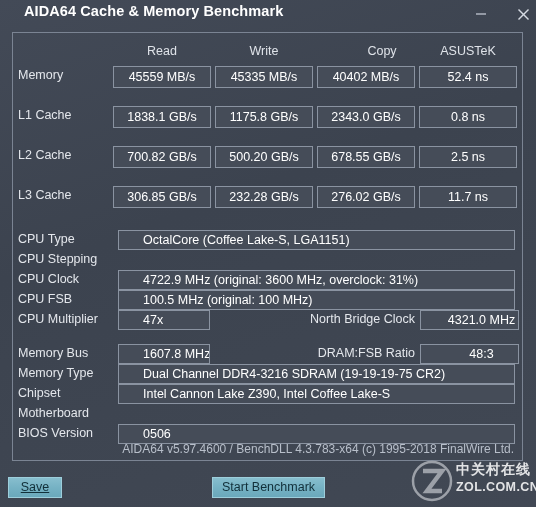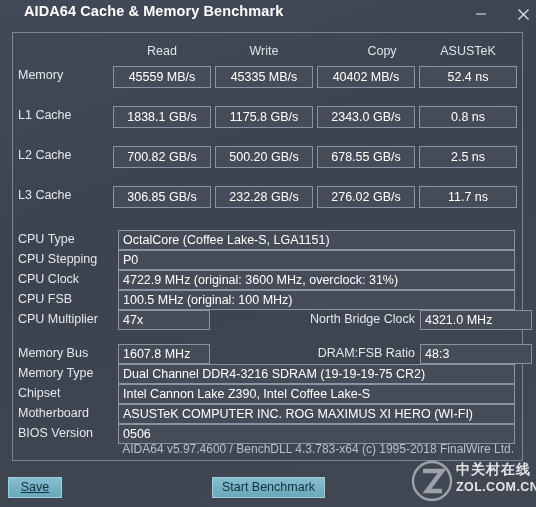--- a/index.html
+++ b/index.html
@@ -127,35 +127,36 @@
   .info-field {
     position: absolute;
     top: 0;
     height: 20px;
     line-height: 19px;
     font-size: 12.5px;
     color: #ffffff;
     border: 1px solid #8a93a1;
     background: #454c58;
     box-sizing: border-box;
-    padding-left: 4px;
+    padding-left: 24px;
     white-space: nowrap;
     overflow: hidden;
   }
   .field-full {
     left: 118px;
     width: 397px;
   }
   .field-short {
     left: 118px;
     width: 92px;
   }
   .field-right {
     left: 420px;
-    width: 112px;
+    width: 99px;
+    text-align: center;
   }
   .inline-label {
     position: absolute;
     top: 2px;
     right: 121px;
     font-size: 12.5px;
     color: #e4e7ec;
     white-space: nowrap;
   }
 
@@ -294,21 +295,20 @@
     <div class="bench-cell bc3">11.7 ns</div>
   </div>
 
   <div class="info-row" style="top:230px">
     <div class="info-label">CPU Type</div>
     <div class="info-field field-full">OctalCore   (Coffee Lake-S, LGA1151)</div>
   </div>
 
   <div class="info-row" style="top:250px">
     <div class="info-label">CPU Stepping</div>
-    <div class="info-field field-full">P0</div>
   </div>
 
   <div class="info-row" style="top:270px">
     <div class="info-label">CPU Clock</div>
     <div class="info-field field-full">4722.9 MHz  (original: 3600 MHz, overclock: 31%)</div>
   </div>
 
   <div class="info-row" style="top:290px">
     <div class="info-label">CPU FSB</div>
     <div class="info-field field-full">100.5 MHz  (original: 100 MHz)</div>
@@ -333,21 +333,20 @@
     <div class="info-field field-full">Dual Channel DDR4-3216 SDRAM  (19-19-19-75 CR2)</div>
   </div>
 
   <div class="info-row" style="top:384px">
     <div class="info-label">Chipset</div>
     <div class="info-field field-full">Intel Cannon Lake Z390, Intel Coffee Lake-S</div>
   </div>
 
   <div class="info-row" style="top:404px">
     <div class="info-label">Motherboard</div>
-    <div class="info-field field-full">ASUSTeK COMPUTER INC. ROG MAXIMUS XI HERO (WI-FI)</div>
   </div>
 
   <div class="info-row" style="top:424px">
     <div class="info-label">BIOS Version</div>
     <div class="info-field field-full">0506</div>
   </div>
 
   <div class="version-bar">AIDA64 v5.97.4600 / BenchDLL 4.3.783-x64  (c) 1995-2018 FinalWire Ltd.</div>
 
   <div class="btn btn-save">

